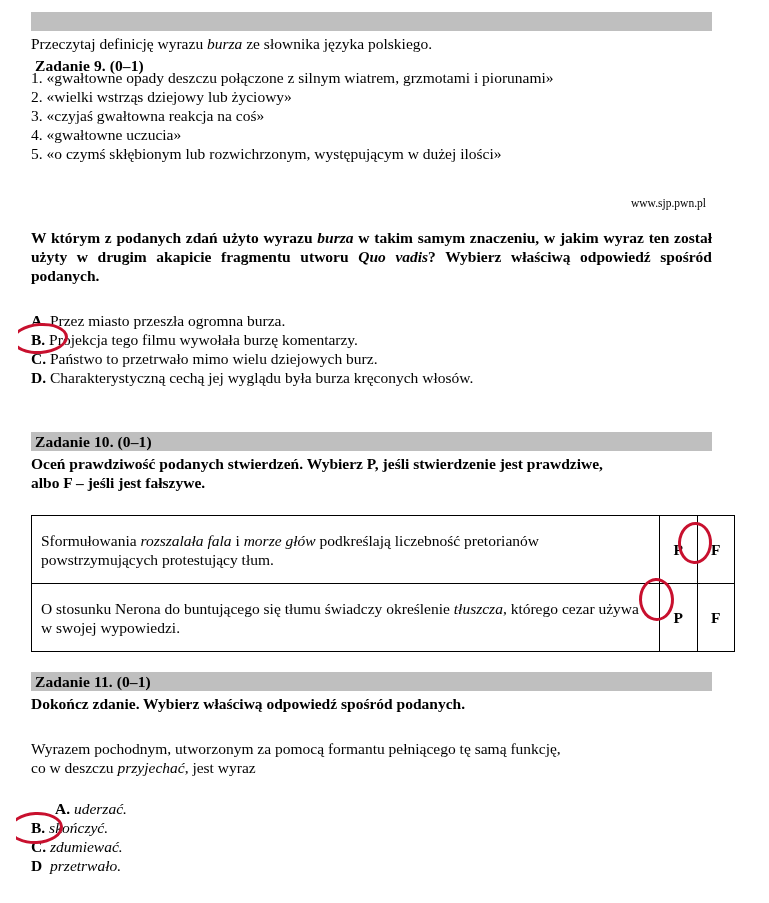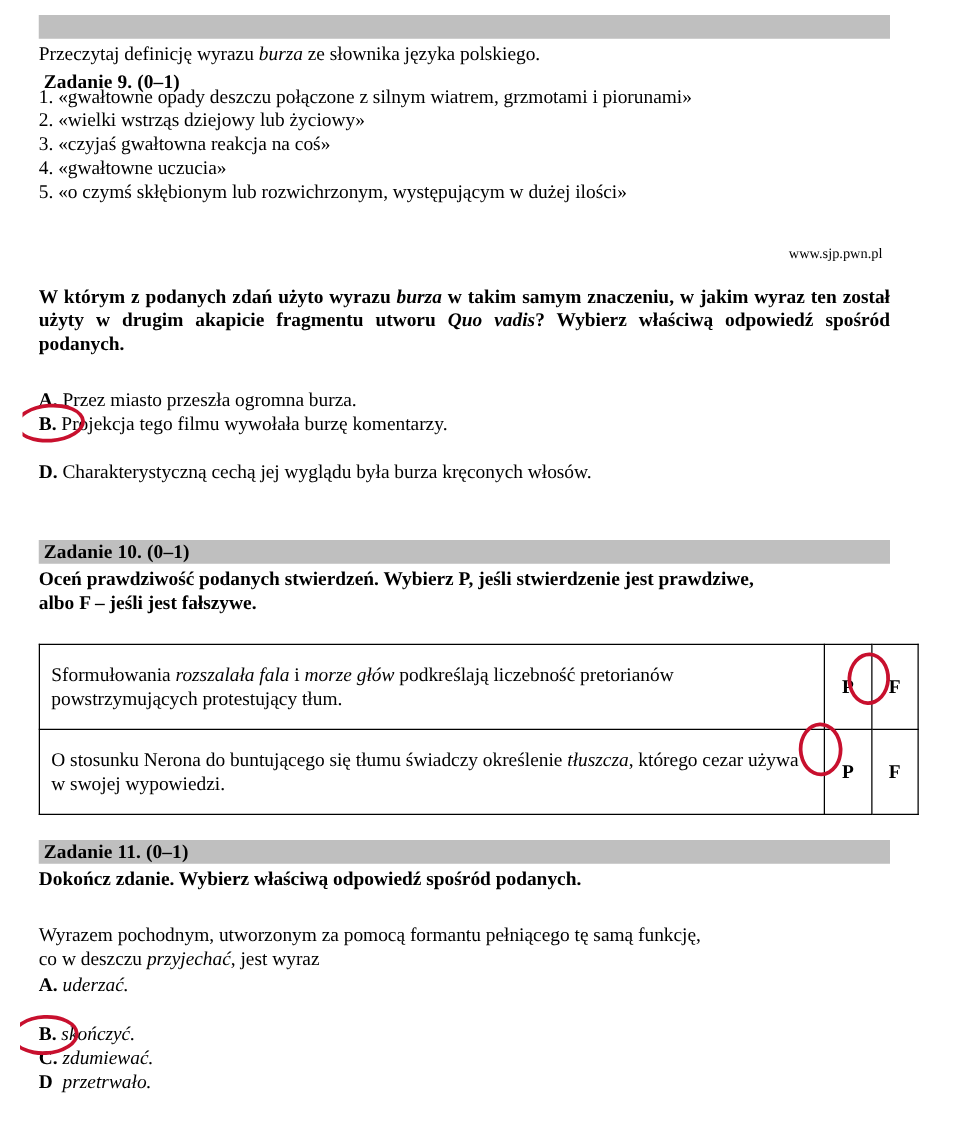--- a/index.html
+++ b/index.html
@@ -149,20 +149,24 @@
     <span>W którym z podanych zdań użyto wyrazu </span><span class="it">burza</span><span> w takim samym znaczeniu, w jakim wyraz ten został użyty w drugim akapicie fragmentu utworu </span><span class="it">Quo vadis</span><span>? Wybierz właściwą odpowiedź spośród podanych.</span>
   </div>
 
   <div class="option" style="top:311px;">
     <span class="letter">A.</span>
     <span>Przez miasto przeszła ogromna burza.</span>
   </div>
   <div class="option" style="top:330px;">
     <span class="letter">B.</span>
     <span>Projekcja tego filmu wywołała burzę komentarzy.</span>
+  </div>
+  <div class="option" style="top:349px;">
+    <span class="letter">C.</span>
+    <span>Państwo to przetrwało mimo wielu dziejowych burz.</span>
   </div>
   <div class="option" style="top:368px;">
     <span class="letter">D.</span>
     <span>Charakterystyczną cechą jej wyglądu była burza kręconych włosów.</span>
   </div>
 
   <div class="annot-clip" style="left:18px; top:322px; width:58px; height:36px;">
     <div class="annot-ellipse" style="left:-6px; top:1px; width:56px; height:31px; transform:rotate(-4deg);"></div>
   </div>
 
@@ -198,21 +202,21 @@
   <div class="task-bar" style="top:672px;"></div>
   <div class="task-bar-label" style="left:35px; top:673px;">Zadanie 11. (0–1)</div>
 
   <div class="para bold" style="top:694px; width:690px;">Dokończ zdanie. Wybierz właściwą odpowiedź spośród podanych.</div>
 
   <div class="para justify" style="top:739px; width:681px;">Wyrazem pochodnym, utworzonym za pomocą formantu pełniącego tę samą funkcję,</div>
   <div class="para" style="top:758px; width:681px;">
     <span>co w deszczu </span><span class="it">przyjechać</span><span>, jest wyraz</span>
   </div>
 
-  <div class="option" style="top:779px;">
+  <div class="option" style="top:799px;margin-left:24px;">
     <span class="letter">A.</span>
     <span class="it">uderzać.</span>
   </div>
   <div class="option" style="top:818px;">
     <span class="letter">B.</span>
     <span class="it">skończyć.</span>
   </div>
   <div class="option" style="top:837px;">
     <span class="letter">C.</span>
     <span class="it">zdumiewać.</span>

